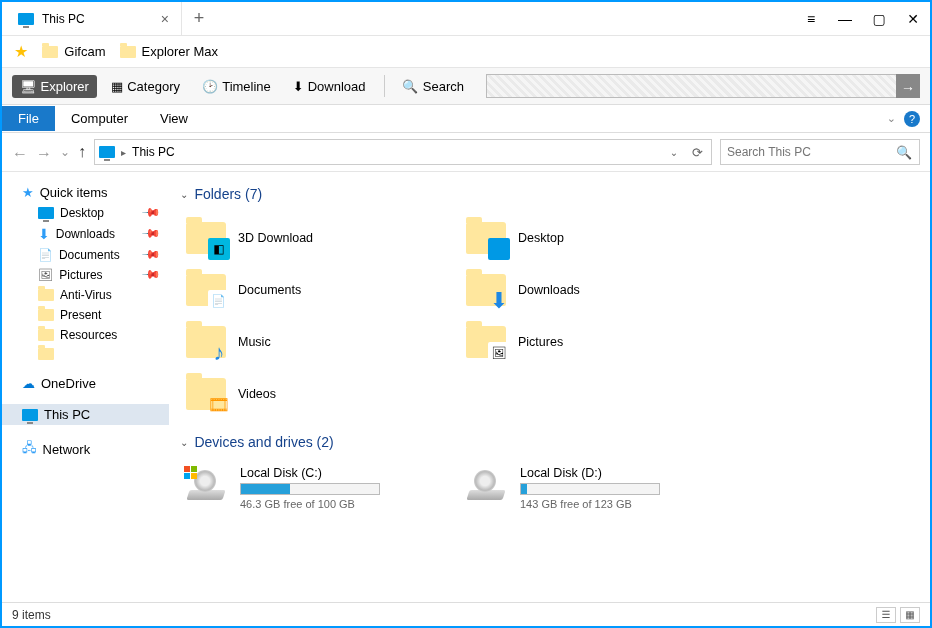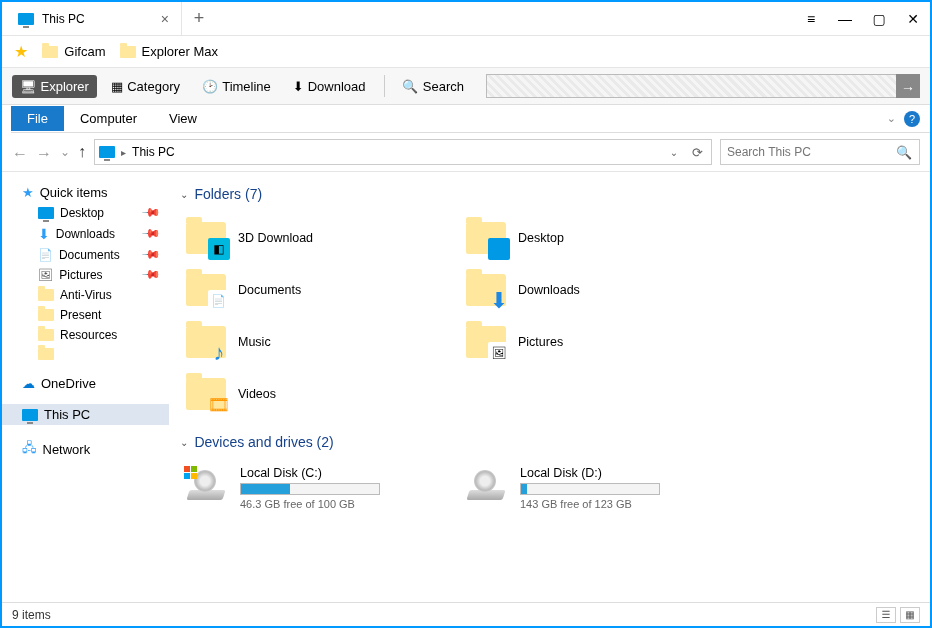--- a/index.html
+++ b/index.html
@@ -12,21 +12,21 @@
 .win-controls > div { width: 34px; height: 34px; display:flex; align-items:center; justify-content:center; font-size:14px; cursor:pointer; }
 .bookmarks { display: flex; align-items: center; gap: 14px; padding: 6px 12px; border-bottom: 1px solid #e5e5e5; }
 .bookmarks .bm { display:flex; align-items:center; gap:6px; cursor:pointer; font-size: 13px;}
 .toolbar { display: flex; align-items: center; padding: 6px 10px; gap: 6px; border-bottom: 1px solid #ddd; background:#f7f7f7; }
 .tbtn { display:flex; align-items:center; gap:4px; padding: 4px 8px; border-radius:3px; font-size:13px; cursor:pointer; }
 .tbtn.active { background:#555; color:#fff; }
 .tdiv { width:1px; height:22px; background:#ccc; margin:0 4px; }
 .tsearch-box { flex:1; display:flex; align-items:center; margin-left:8px; }
 .tsearch-box input { flex:1; height:24px; border:1px solid #bbb; padding:0 6px; background: repeating-linear-gradient(45deg,#f5f5f5,#f5f5f5 3px,#eaeaea 3px,#eaeaea 6px); }
 .tsearch-box .go { width:24px; height:24px; background:#888; color:#fff; display:flex; align-items:center; justify-content:center; font-size:14px; cursor:pointer; margin-left:-1px;}
-.ribbon { display:flex; align-items:center; background:#fff; border-bottom:1px solid #ddd; height:28px;margin-left:9px; }
+.ribbon { display:flex; align-items:center; background:#fff; border-bottom:1px solid #ddd; height:28px; }
 .ribbon .file { background:#1979ca; color:#fff; padding: 5px 16px; font-size:13px; cursor:pointer; }
 .ribbon .rtab { padding:5px 16px; font-size:13px; cursor:pointer; }
 .ribbon .rspacer { flex:1; }
 .ribbon .chev { color:#888; font-size:11px; padding:0 4px; cursor:pointer;}
 .ribbon .help { width:16px; height:16px; border-radius:50%; background:#1979ca; color:#fff; font-size:11px; display:flex; align-items:center; justify-content:center; margin:0 10px 0 4px; cursor:pointer;}
 .navbar { display:flex; align-items:center; padding: 6px 10px; gap:8px; border-bottom:1px solid #e5e5e5; }
 .navbtn { color:#999; font-size:16px; cursor:pointer; }
 .navbtn.enabled{ color:#333; }
 .addr { flex:1; display:flex; align-items:center; height:26px; border:1px solid #ccc; padding:0 4px; gap:6px; }
 .addr .crumb { cursor:pointer; }

